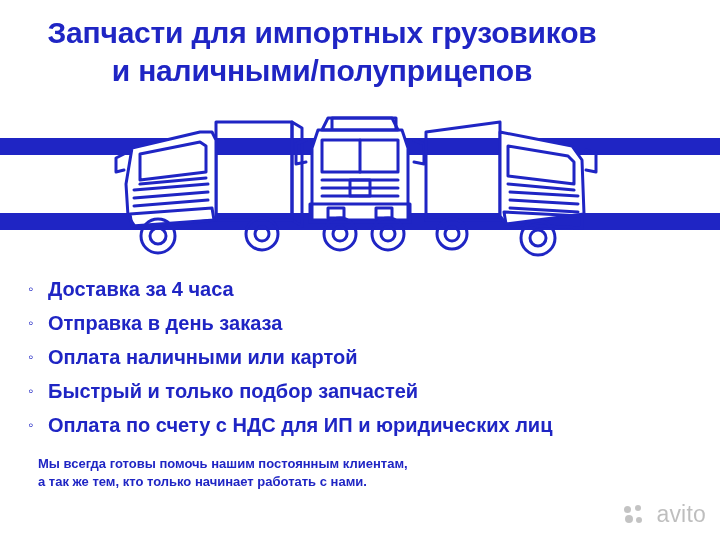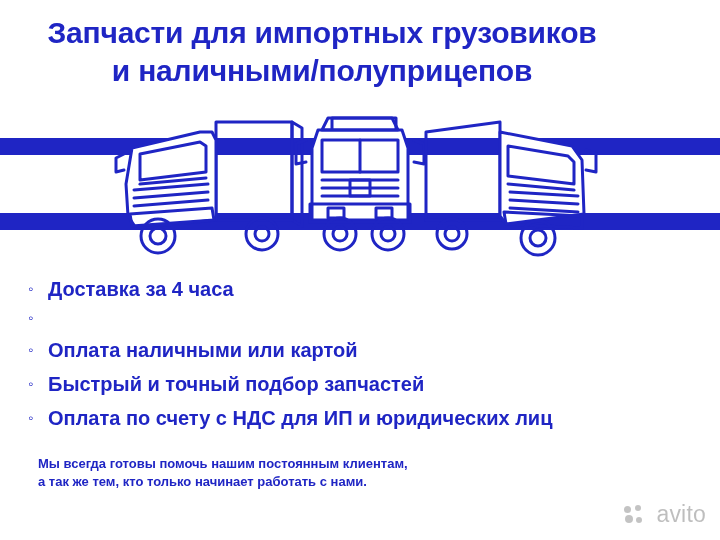--- a/index.html
+++ b/index.html
@@ -237,28 +237,29 @@
     </svg>
   </div>
 
   <div class="bullets">
     <div class="bullet-row">
       <span class="bullet-mark">◦</span>
       <span class="bullet-text">Доставка за 4 часа</span>
     </div>
     <div class="bullet-row">
       <span class="bullet-mark">◦</span>
+      <span class="bullet-text">Отправка в день заказа</span>
     </div>
     <div class="bullet-row">
       <span class="bullet-mark">◦</span>
       <span class="bullet-text">Оплата наличными или картой</span>
     </div>
     <div class="bullet-row">
       <span class="bullet-mark">◦</span>
-      <span class="bullet-text">Быстрый и точный подбор запчастей</span>
+      <span class="bullet-text">Быстрый и только подбор запчастей</span>
     </div>
     <div class="bullet-row">
       <span class="bullet-mark">◦</span>
       <span class="bullet-text">Оплата по счету с НДС для ИП и юридических лиц</span>
     </div>
   </div>
 
   <div class="footer">
     <span>Мы всегда готовы помочь нашим постоянным клиентам,</span>
     <span>а так же тем, кто только начинает работать с нами.</span>

